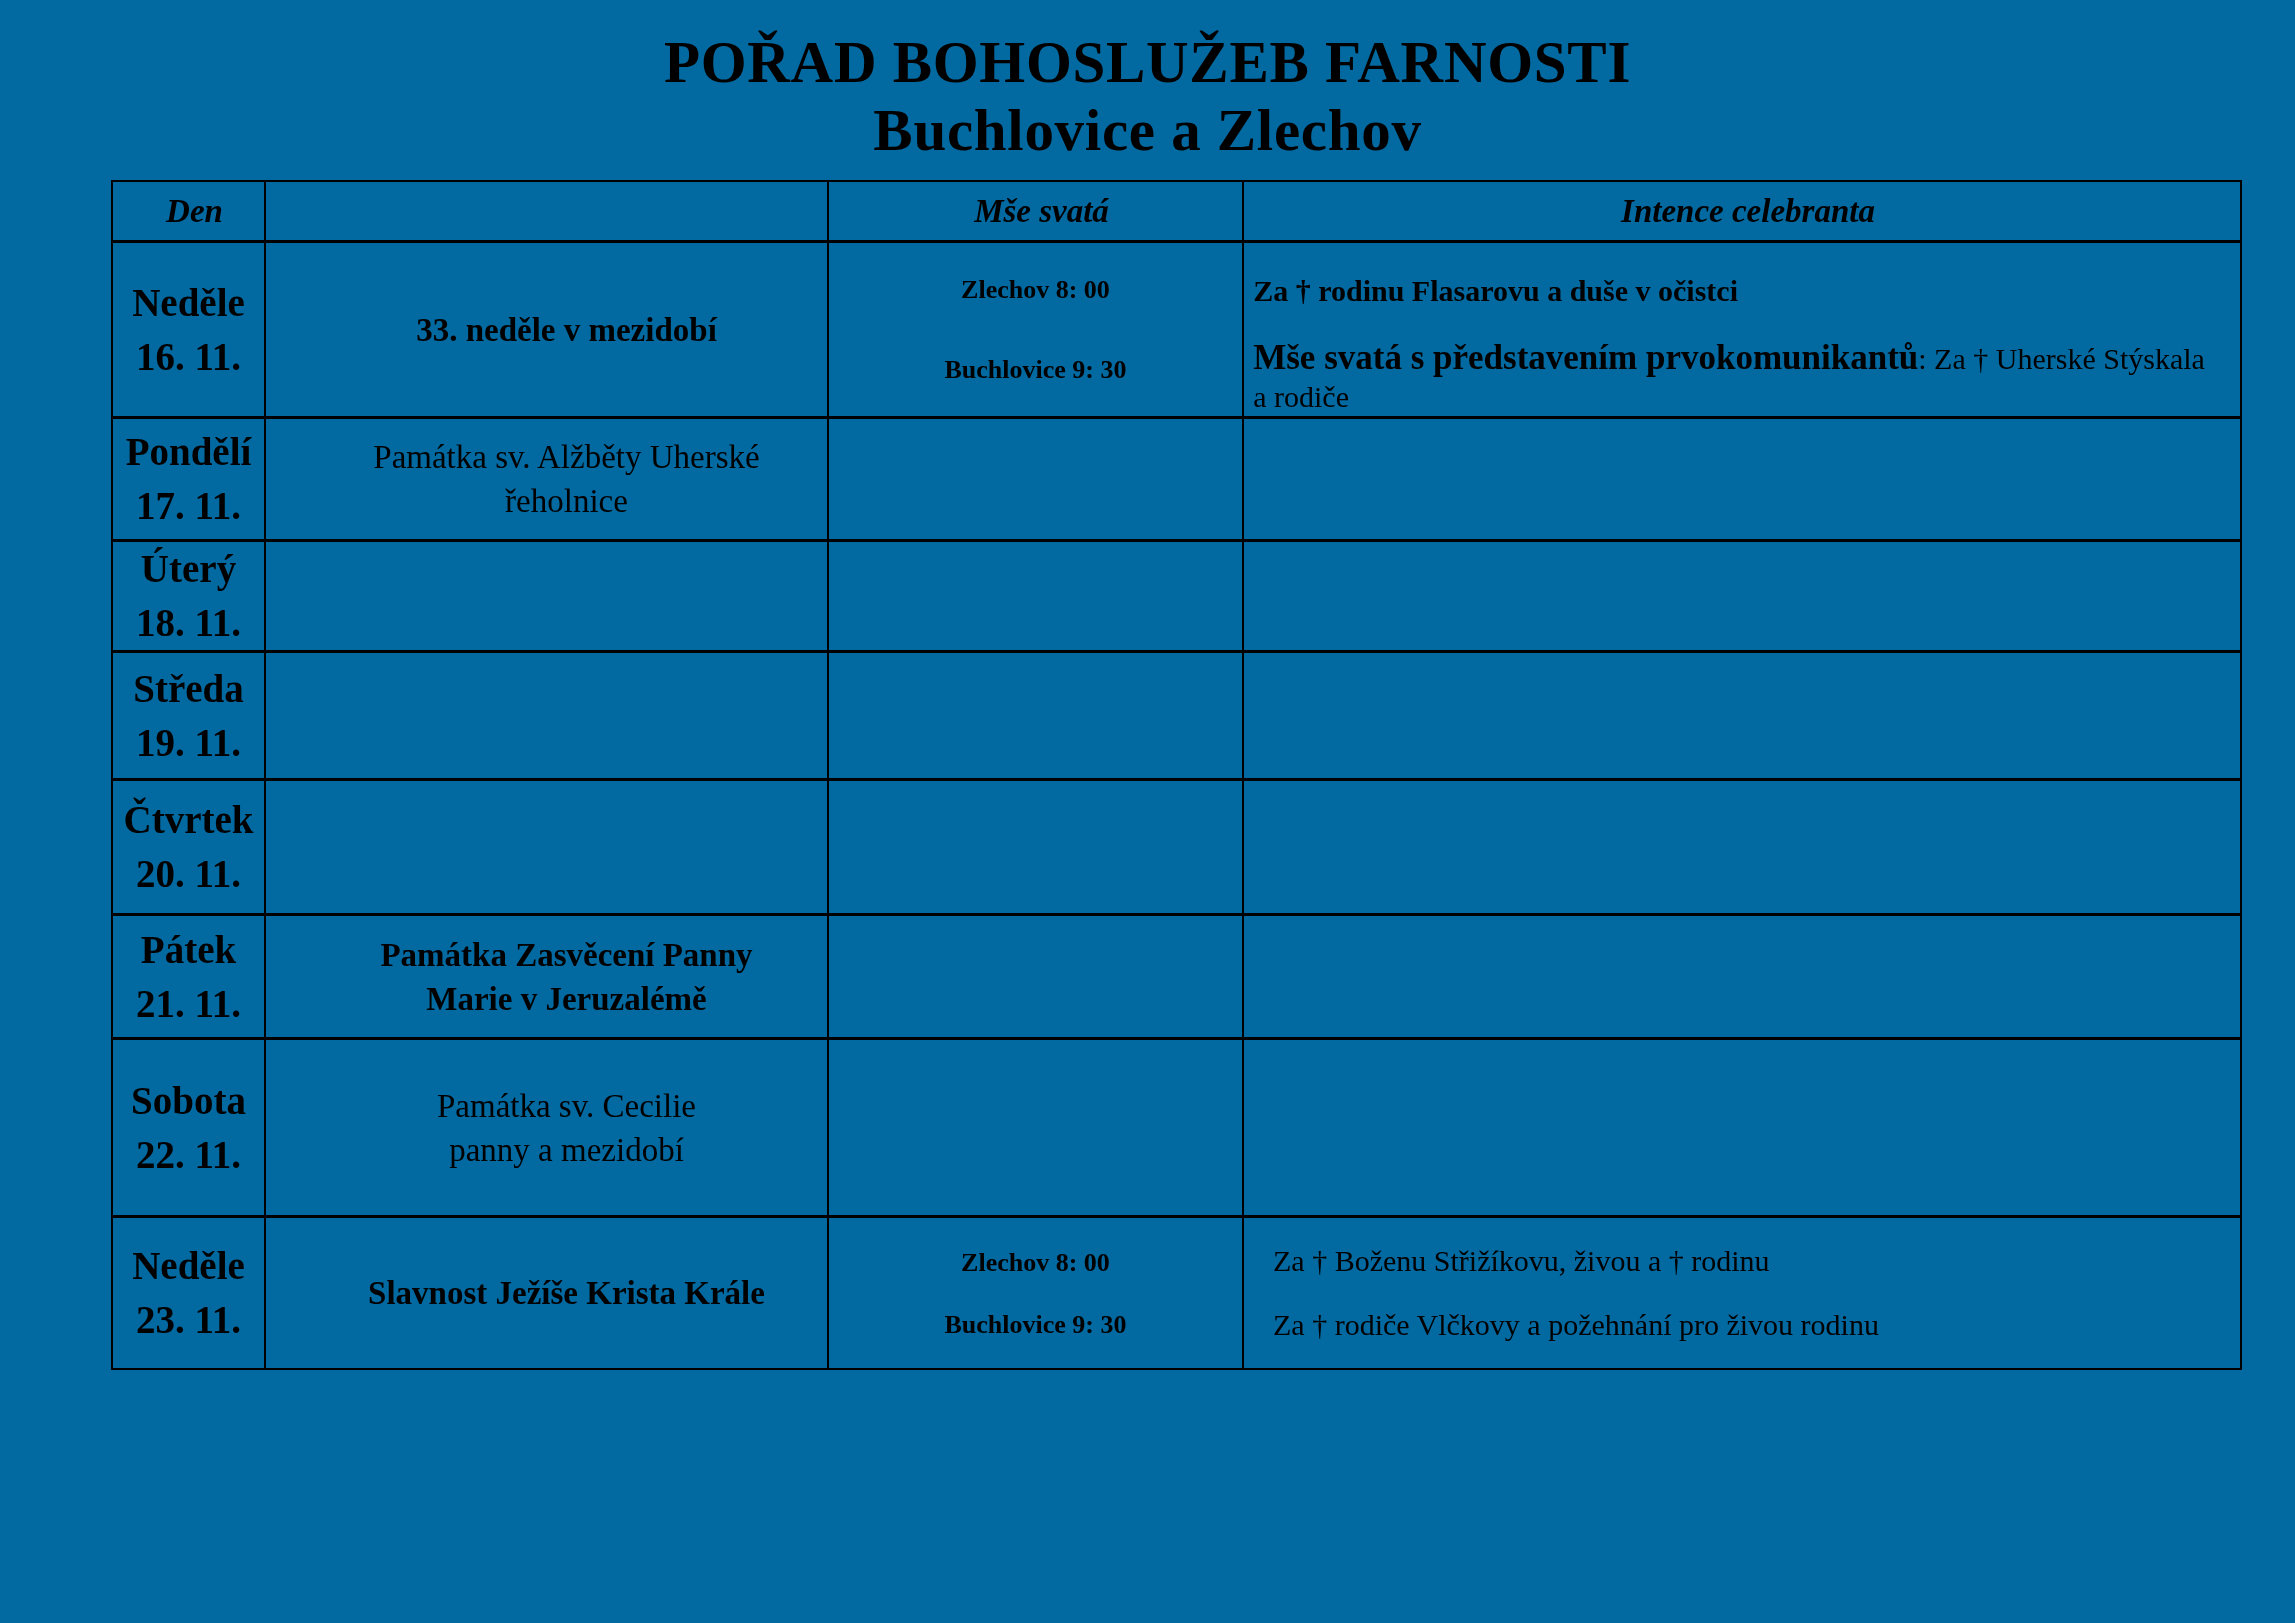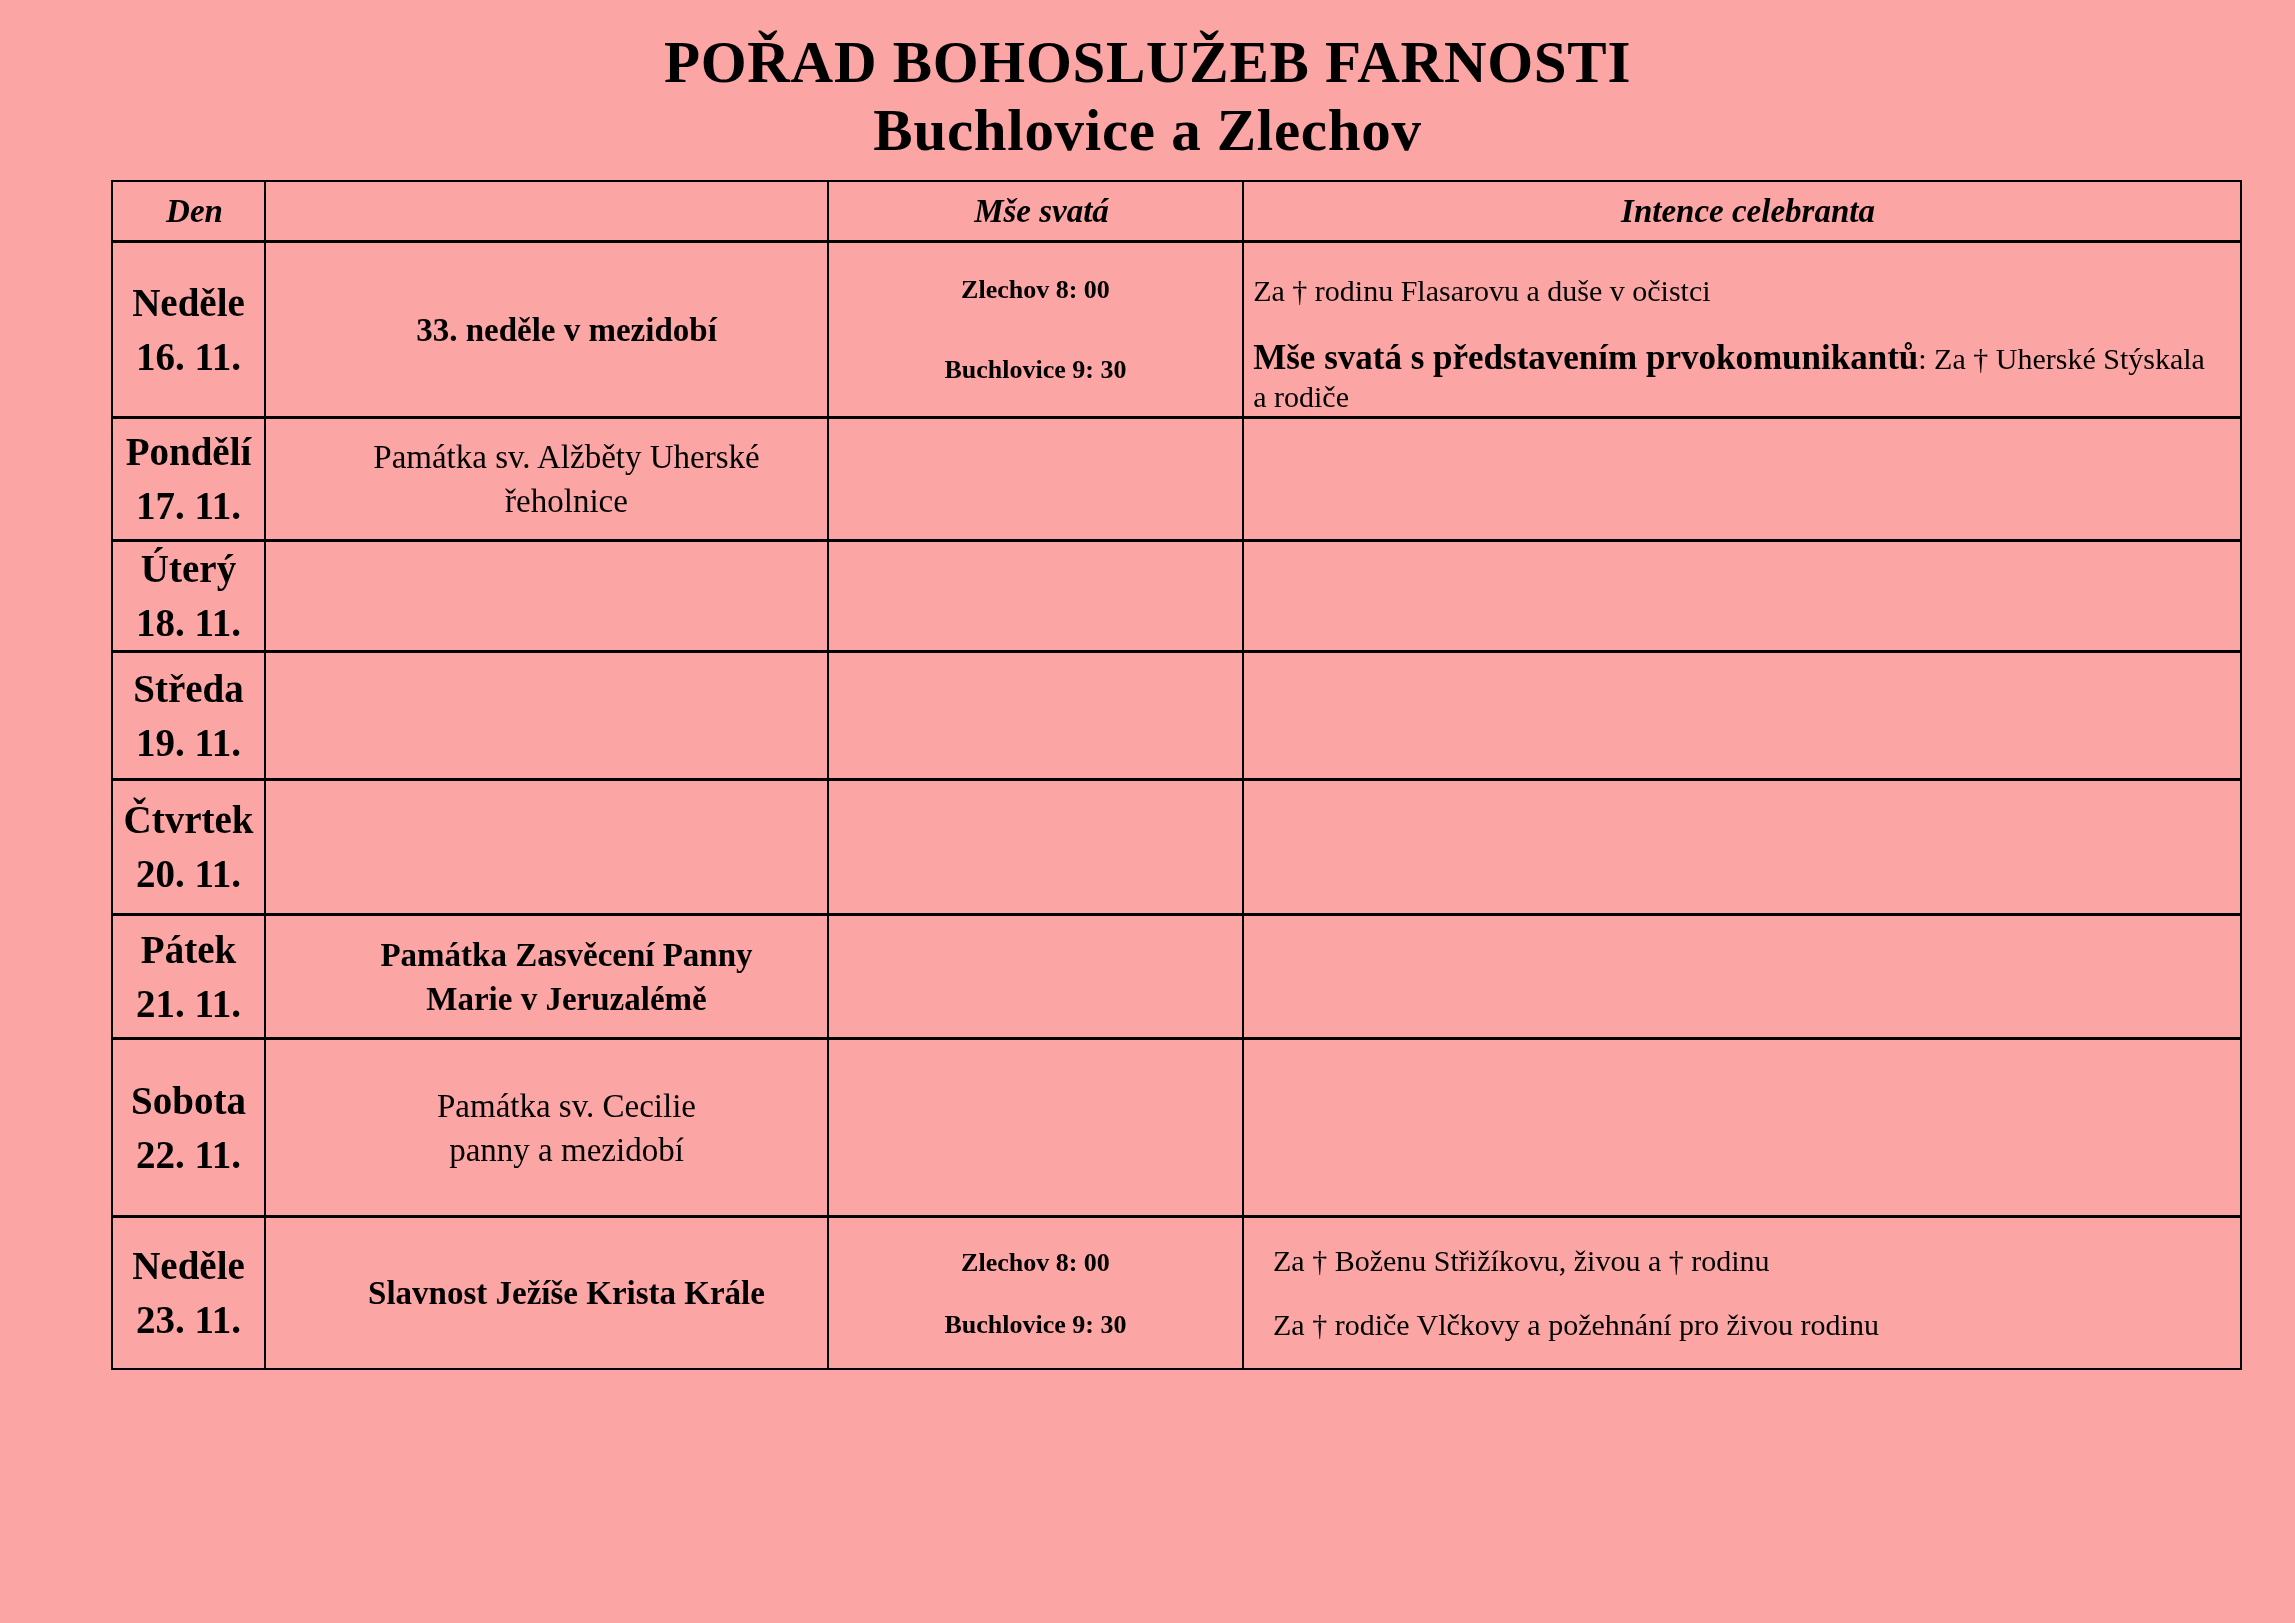--- a/index.html
+++ b/index.html
@@ -7,21 +7,21 @@
     margin: 0;
     padding: 0;
     background: #ffffff;
     color: #000000;
     font-family: "Liberation Serif", "DejaVu Serif", serif;
   }
   .page {
     position: relative;
     width: 2295px;
     height: 1623px;
-    background: #fca5a5;
+    background: #0369a1;
     overflow: hidden;
   }
 
   
   .title-block {
     position: absolute;
     left: 0;
     top: 27.5px;
     width: 2295px;
     text-align: center;
@@ -101,21 +101,21 @@
   .mass.gap-sm { row-gap: 25px; }
 
   
   .int {
     font-size: 30px;
     line-height: 38px;
     padding-left: 9.2px;
     padding-right: 6.5px;
   }
   .int .b { font-weight: bold; font-size: 35px; }
-  .int-top { padding-top: 29px; }
+  .int-top { padding-top: 29px; font-weight: bold; }
   .int-para { margin-top: 29px; white-space: nowrap; }
   .int-center {
     display: flex;
     flex-direction: column;
     justify-content: center;
     row-gap: 26px;
     padding-left: 29px;
   }
 </style>
 </head>

